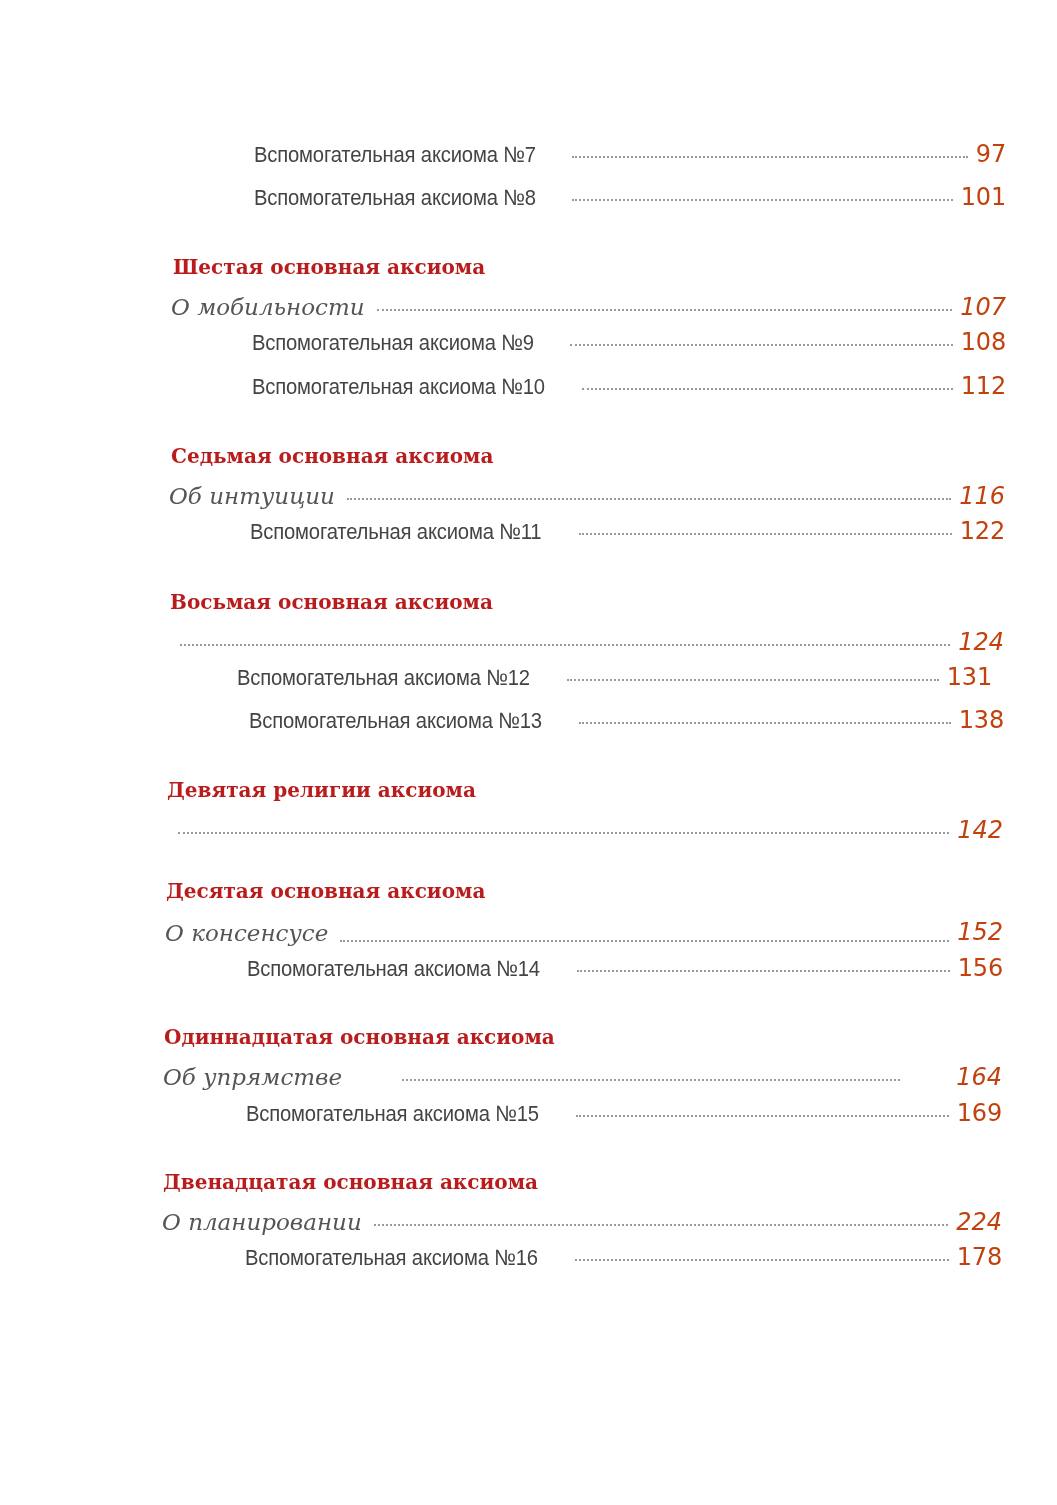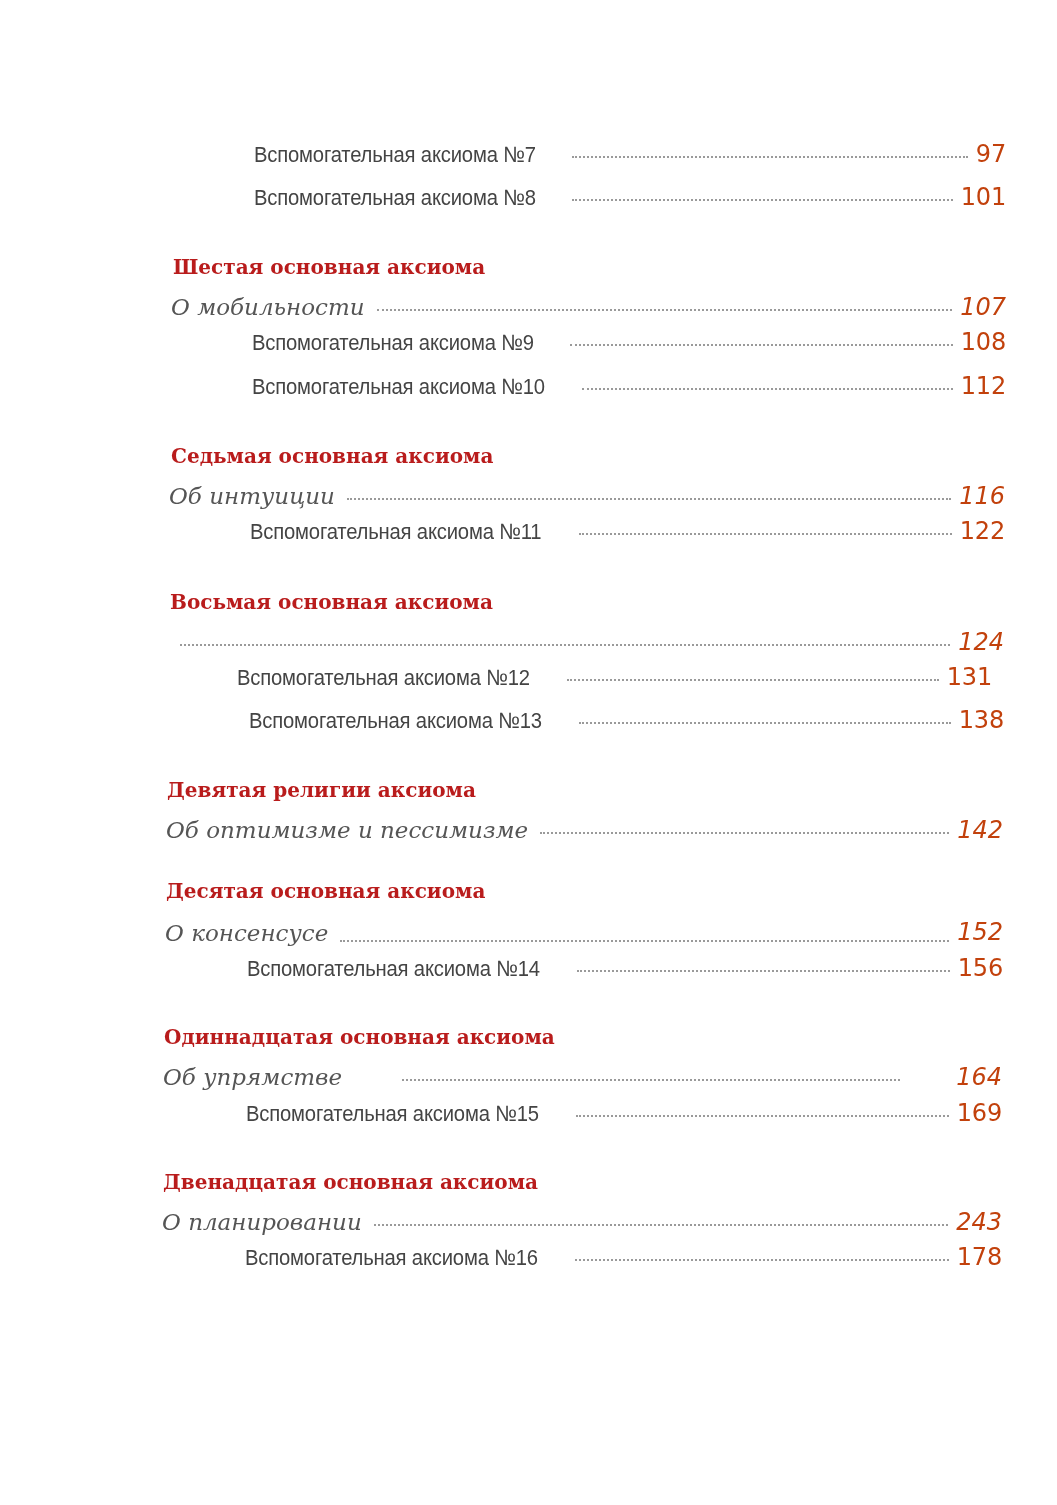--- a/index.html
+++ b/index.html
@@ -96,21 +96,20 @@
     <span class="page">131</span>
   </div>
   <div class="row sub" style="left:249px; top:706px; width:755px;">
     <span class="label">Вспомогательная аксиома №13</span>
     <span class="dots"></span>
     <span class="page">138</span>
   </div>
 
   <div class="heading" style="left:167px; top:778px;">Девятая религии аксиома</div>
   <div class="row topic" style="left:166px; top:816px; width:837px;">
-    <span class="label">Об оптимизме и пессимизме</span>
     <span class="dots"></span>
     <span class="page">142</span>
   </div>
 
   <div class="heading" style="left:166px; top:879px;">Десятая основная аксиома</div>
   <div class="row topic" style="left:165px; top:918px; width:838px;align-items:flex-end;">
     <span class="label">О консенсусе</span>
     <span class="dots"></span>
     <span class="page">152</span>
   </div>
@@ -129,21 +128,21 @@
   <div class="row sub" style="left:246px; top:1099px; width:756px;">
     <span class="label">Вспомогательная аксиома №15</span>
     <span class="dots"></span>
     <span class="page">169</span>
   </div>
 
   <div class="heading" style="left:163px; top:1170px;">Двенадцатая основная аксиома</div>
   <div class="row topic" style="left:162px; top:1208px; width:840px;">
     <span class="label">О планировании</span>
     <span class="dots"></span>
-    <span class="page">243</span>
+    <span class="page">224</span>
   </div>
   <div class="row sub" style="left:245px; top:1243px; width:757px;">
     <span class="label">Вспомогательная аксиома №16</span>
     <span class="dots"></span>
     <span class="page">178</span>
   </div>
 
 </div>
 
 </body></html>

